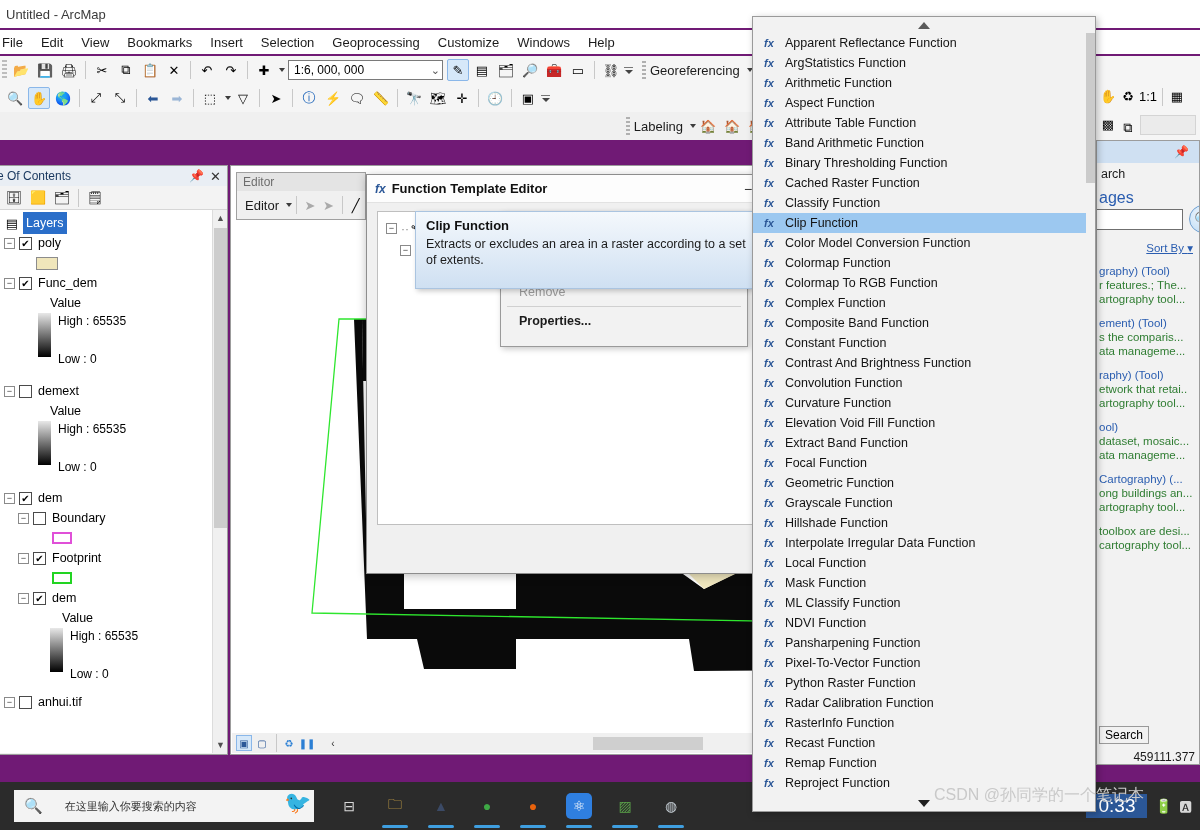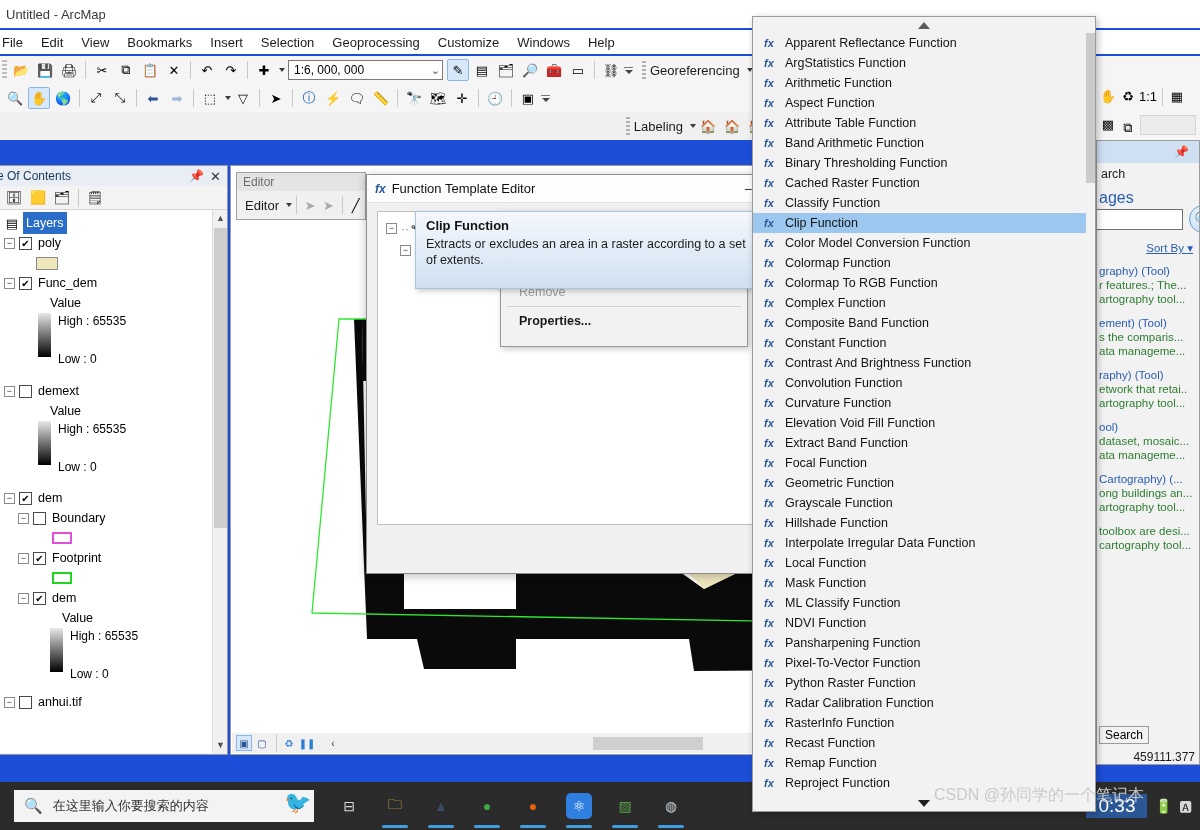--- a/index.html
+++ b/index.html
@@ -5,21 +5,21 @@
   * { box-sizing: border-box; }
   html, body {
     margin: 0; padding: 0;
     width: 1200px; height: 830px;
     overflow: hidden;
     font-family: "Liberation Sans", sans-serif;
     font-size: 12px;
     color: #000;
     background: #fff;
   }
-  #app { position: relative; width: 1200px; height: 830px; background: #1d4ed8; }
+  #app { position: relative; width: 1200px; height: 830px; background: #701a75; }
 
   
   .titlebar {
     position: absolute; left: 0; top: 0; width: 1200px; height: 28px;
     background: #ffffff;
     display: flex; align-items: center;
   }
   .titlebar .title {
     margin-left: 6px; font-size: 13px; color: #3a3a3a;
   }
@@ -156,21 +156,21 @@
   .rightstrip .tb { width:18px; height:20px; }
 
   
   .dlg { position:absolute; left:366px; top:174px; width:400px; height:400px;
     background:#f0f0f0; border:1px solid #8d8d8d; box-shadow:0 2px 9px rgba(0,0,0,.25);
     z-index: 30; }
   .dlg-title { height:28px; background:#fdfdfd; display:flex; align-items:center;
     border-bottom:1px solid #e2e2e2; }
   .dlg-title .ico { margin:0 6px 0 8px; font-size:12px; color:#2b5797; font-weight:bold;
     font-style: italic; }
-  .dlg-title .txt { font-size:13px; color:#111; flex:1; }
+  .dlg-title .txt { font-size:13px; color:#111; flex:1;font-weight:bold; }
   .dlg-title .min { width:34px; text-align:center; color:#333; font-size:14px; }
   .dlg-body { position:absolute; left:10px; top:36px; right:10px; bottom:48px;
     background:#fff; border:1px solid #bfbfbf; }
   .dlg-foot { position:absolute; left:0; right:0; bottom:0; height:44px; }
   .okbtn { position:absolute; right:14px; top:6px; width:62px; height:22px;
     background:linear-gradient(#f4f4f4,#e3e3e3); border:1px solid #2b7fd4;
     outline:1px solid #fff; font-size:12.5px; display:flex;
     align-items:center; justify-content:center; }
   .tree-node { display:flex; align-items:center; padding:4px 0 0 8px; }
 
@@ -207,21 +207,21 @@
   .fn .fi { width:32px; text-align:center; color:#2b5797; font-style:italic;
     font-weight:bold; font-size:11px; flex:none; }
   .fn-side { position:absolute; right:0; top:16px; width:9px; bottom:16px; background:#f2f2f2;}
   .fn-side .tk { position:absolute; left:0; top:0; width:9px; height:150px; background:#cbcbcb;}
 
   
   .taskbar { position:absolute; left:0; bottom:0; width:1200px; height:48px;
     background:#2b2b2b; display:flex; align-items:center; }
   .tb-search { width:300px; height:32px; background:#f3f3f3; margin-left:14px;
     display:flex; align-items:center; padding-left:10px; position:relative; overflow:hidden;}
-  .tb-search .ph { font-size:13px; color:#333; margin-left:10px;text-align:right; }
+  .tb-search .ph { font-size:11px; color:#333; margin-left:22px;text-align:right; }
   .tb-item { width:46px; height:48px; display:flex; align-items:center;
     justify-content:center; position:relative; }
   .tb-item .u { position:absolute; bottom:2px; left:10px; width:26px; height:3px;
     background:#3f9fe0; border-radius:2px; }
   .tray { margin-left:auto; display:flex; align-items:center; padding-right:8px; }
   .clockbadge { background:#2b5797; color:#fff; font-size:19px; padding:1px 12px; }
   .watermark { position:absolute; right:56px; bottom:24px; font-size:16px;
     color:#c9c9c9; z-index:60; white-space:nowrap; }
 
   .ticon { width:26px;height:26px;border-radius:5px;display:flex;align-items:center;

